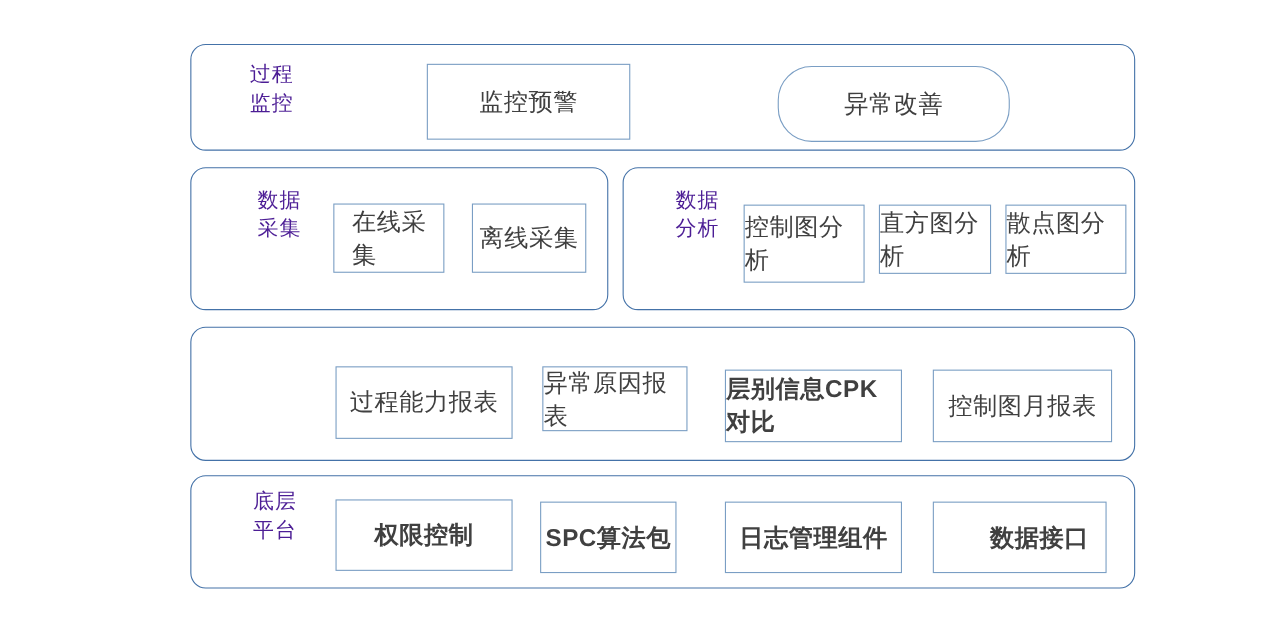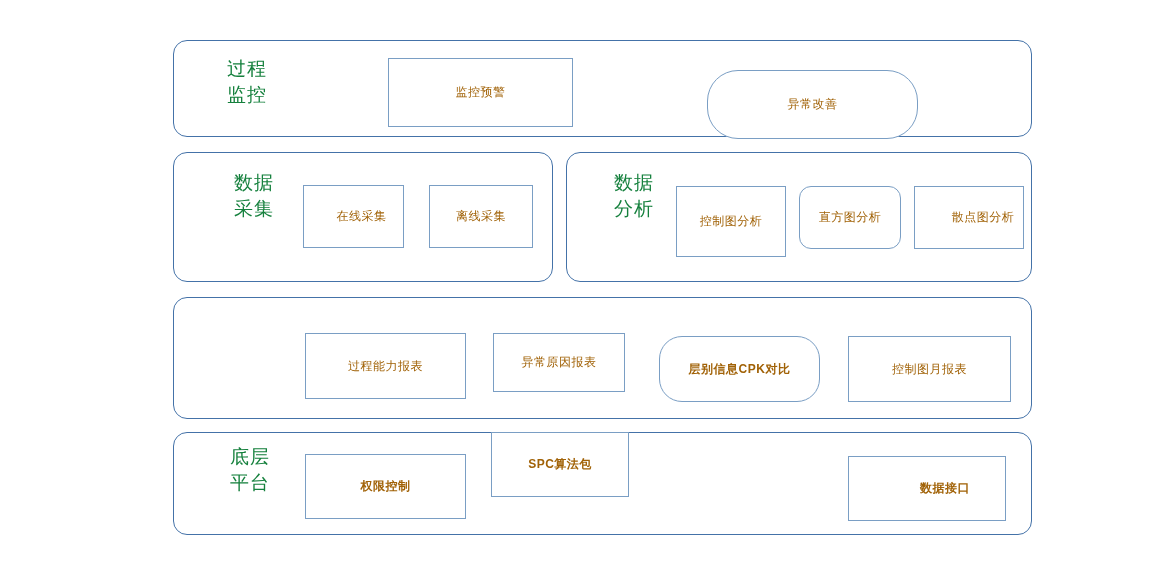--- a/index.html
+++ b/index.html
@@ -22,74 +22,75 @@
   .band {
     position: absolute;
     border: 1px solid #4472a8;
     border-radius: 14px;
     background: #ffffff;
     box-sizing: border-box;
   }
   .band-label {
     position: absolute;
     font-size: 19px;
-    color: #15803d;
+    color: #4c1d95;
     line-height: 1.35;
     letter-spacing: 1px;
     text-align: center;
     white-space: pre-line;
     font-family: "Liberation Sans", sans-serif;
   }
   .node {
     position: absolute;
     border: 1px solid #7a9ec4;
     background: #ffffff;
     box-sizing: border-box;
     display: flex;
     align-items: center;
     justify-content: center;
-    font-size: 12px;
-    color: #a16207;
-    text-align: center;
+    font-size: 22px;
+    color: #404040;
+    text-align: left;
     letter-spacing: 0.5px;
   }
   .node.bold {
     font-weight: bold;
   }
 </style>
 </head>
 <body>
 
 <div id="diagram">
 
   <div class="band" style="left:173px; top:40px; width:859px; height:97px;"></div>
   <div class="band-label" style="left:205px; top:56px; width:84px;">过程
 监控</div>
   <div class="node" style="left:388px; top:58px; width:185px; height:69px;">监控预警</div>
-  <div class="node" style="left:707px; top:70px; width:211px; height:69px;border-radius:31px;">异常改善</div>
+  <div class="node" style="left:707px; top:60px; width:211px; height:69px;border-radius:31px;">异常改善</div>
 
   <div class="band" style="left:173px; top:152px; width:380px; height:130px;"></div>
   <div class="band-label" style="left:212px; top:170px; width:84px;">数据
 采集</div>
   <div class="node" style="left:303px; top:185px; width:101px; height:63px;padding-left:16px;">在线采集</div>
   <div class="node" style="left:429px; top:185px; width:104px; height:63px;">离线采集</div>
 
   <div class="band" style="left:566px; top:152px; width:466px; height:130px;"></div>
   <div class="band-label" style="left:592px; top:170px; width:84px;">数据
 分析</div>
   <div class="node" style="left:676px; top:186px; width:110px; height:71px;">控制图分析</div>
-  <div class="node" style="left:799px; top:186px; width:102px; height:63px;border-radius:12px;">直方图分析</div>
-  <div class="node" style="left:914px; top:186px; width:110px; height:63px;padding-left:28px;">散点图分析</div>
+  <div class="node" style="left:799px; top:186px; width:102px; height:63px;">直方图分析</div>
+  <div class="node" style="left:914px; top:186px; width:110px; height:63px;">散点图分析</div>
 
   <div class="band" style="left:173px; top:297px; width:859px; height:122px;"></div>
   <div class="node" style="left:305px; top:333px; width:161px; height:66px;">过程能力报表</div>
   <div class="node" style="left:493px; top:333px; width:132px; height:59px;">异常原因报表</div>
-  <div class="node bold" style="left:659px; top:336px; width:161px; height:66px;border-radius:23px;">层别信息CPK对比</div>
+  <div class="node bold" style="left:659px; top:336px; width:161px; height:66px;">层别信息CPK对比</div>
   <div class="node" style="left:848px; top:336px; width:163px; height:66px;">控制图月报表</div>
 
   <div class="band" style="left:173px; top:432px; width:859px; height:103px;"></div>
   <div class="band-label" style="left:208px; top:444px; width:84px;">底层
 平台</div>
   <div class="node bold" style="left:305px; top:454px; width:161px; height:65px;">权限控制</div>
-  <div class="node bold" style="left:491px; top:432px; width:138px; height:65px;">SPC算法包</div>
+  <div class="node bold" style="left:491px; top:456px; width:124px; height:65px;">SPC算法包</div>
+  <div class="node bold" style="left:659px; top:456px; width:161px; height:65px;">日志管理组件</div>
   <div class="node bold" style="left:848px; top:456px; width:158px; height:65px;padding-left:36px;">数据接口</div>
 
 </div>
 
 </body></html>

